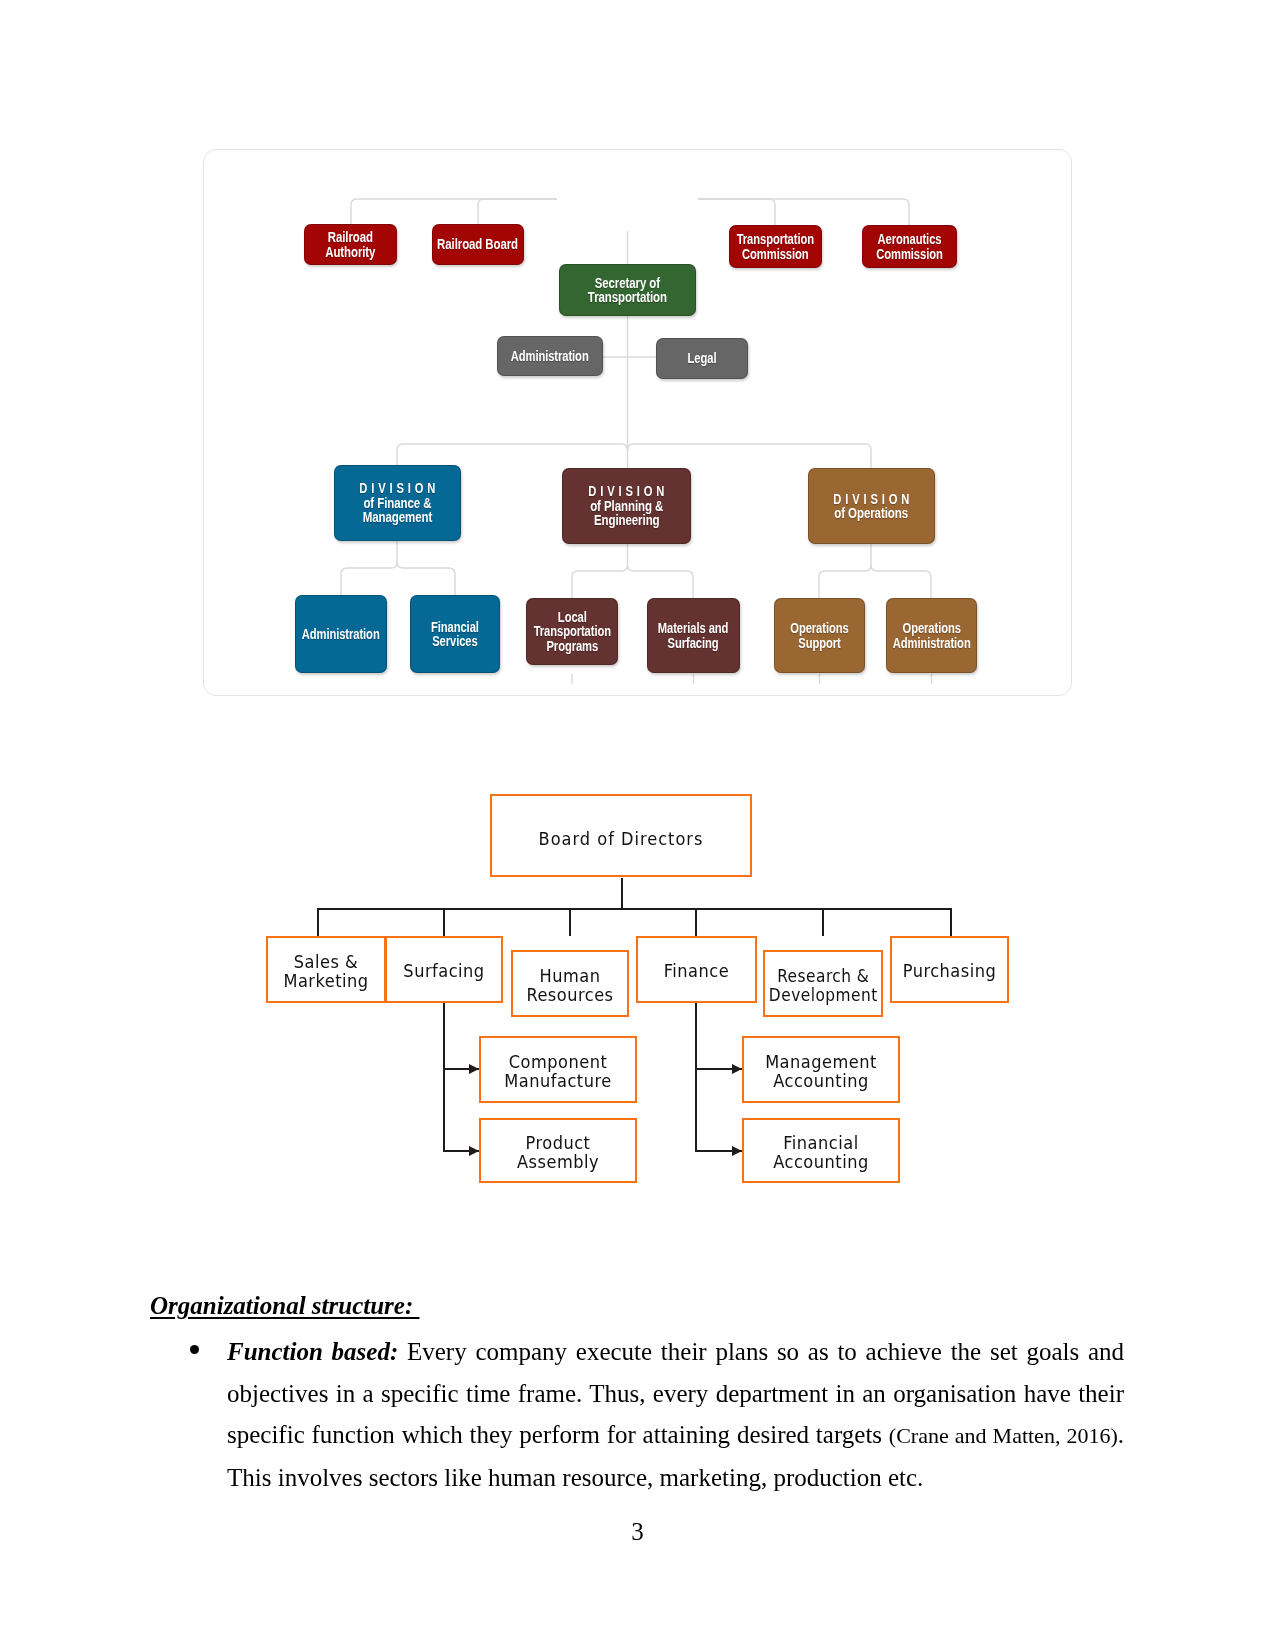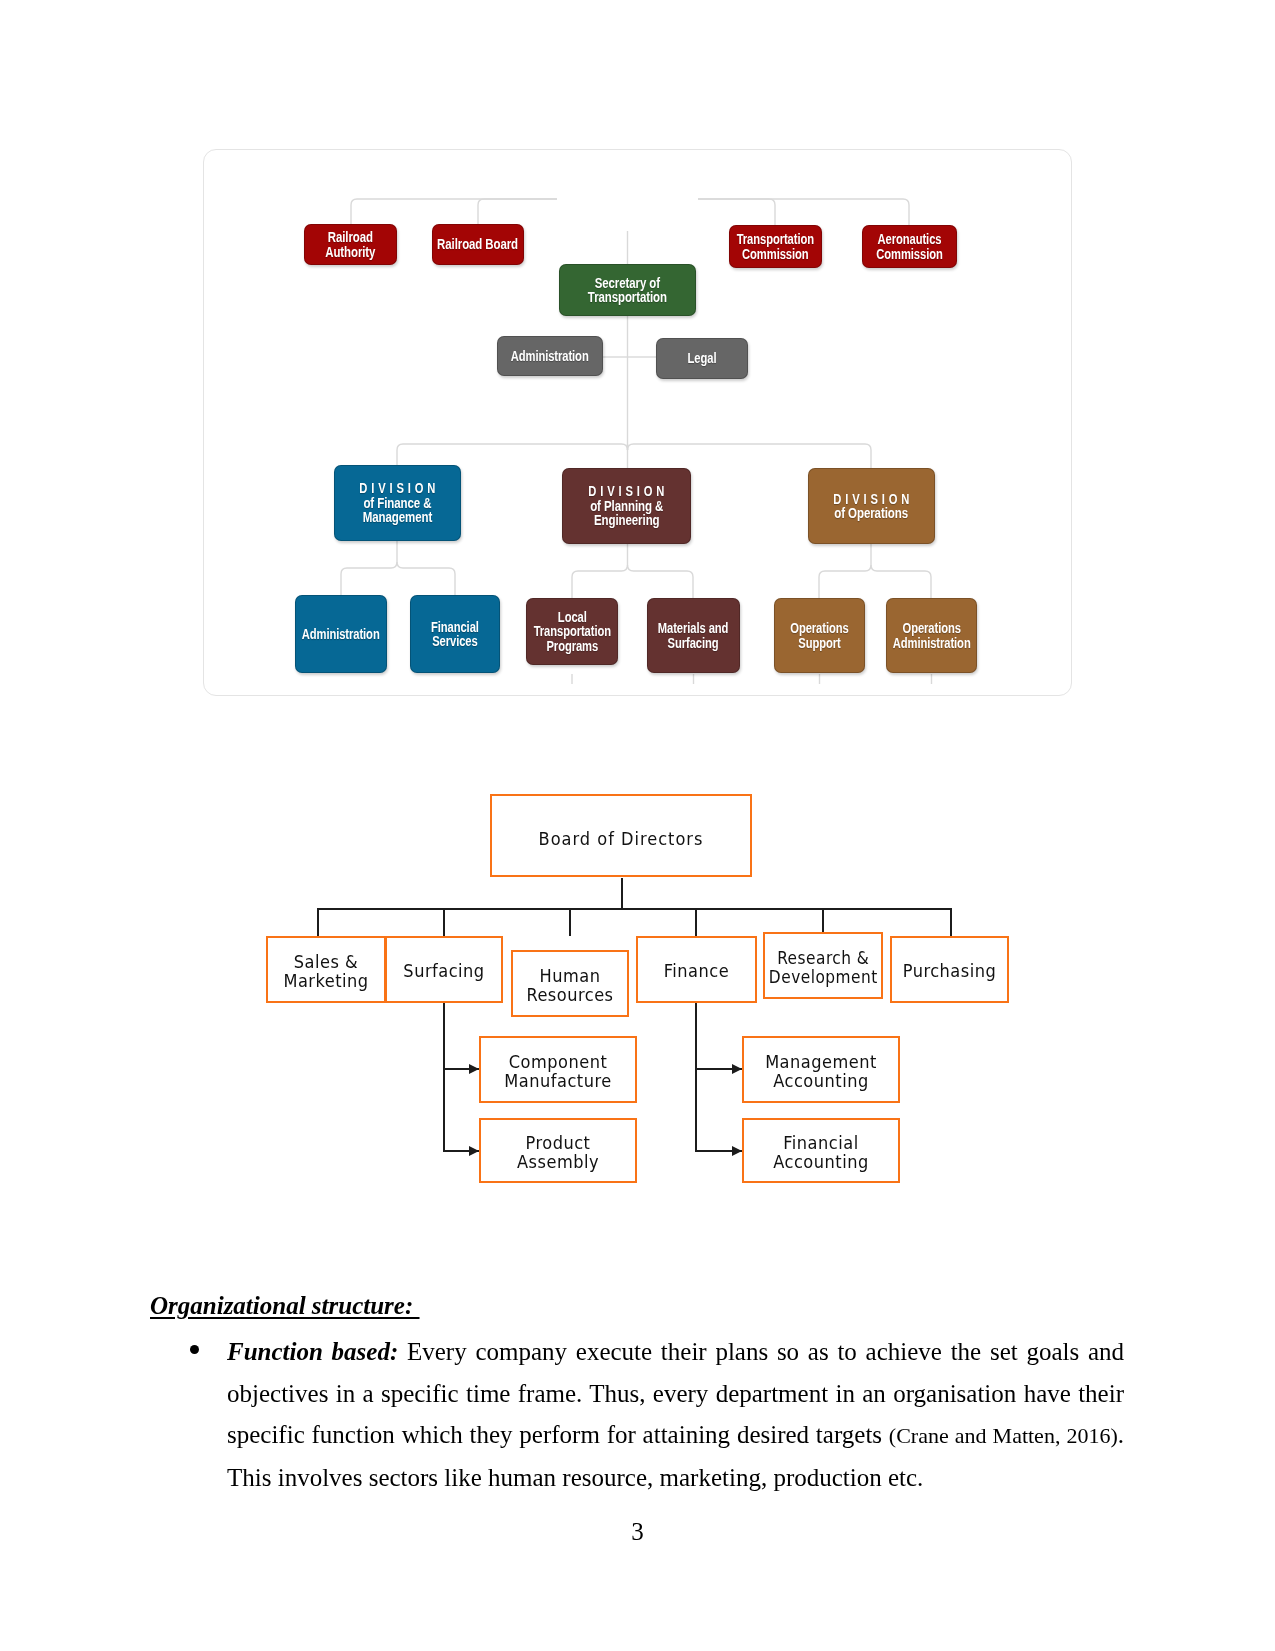--- a/index.html
+++ b/index.html
@@ -218,21 +218,21 @@
     <div class="arrow" style="left:482px; top:360px;"></div>
 
     <div class="b" style="left:240px; top:8px;   width:262px; height:83px; font-size:18px; letter-spacing:1.0px; padding-top:7px;">Board of Directors</div>
 
     <div class="b" style="left:16px;   top:150px; width:120px; height:67px;">Sales &amp;
 Marketing</div>
     <div class="b" style="left:135px; top:150px; width:118px; height:67px;">Surfacing</div>
     <div class="b" style="left:261px; top:164px; width:118px; height:67px;">Human
 Resources</div>
     <div class="b" style="left:386px; top:150px; width:121px; height:67px;">Finance</div>
-    <div class="b" style="left:513px; top:146px; width:120px; height:67px;"><span style="display:block;transform:scaleX(0.95);white-space:pre-line;">Research &amp;
+    <div class="b" style="left:513px; top:164px; width:120px; height:67px;"><span style="display:block;transform:scaleX(0.95);white-space:pre-line;">Research &amp;
 Development</span></div>
     <div class="b" style="left:640px; top:150px; width:119px; height:67px;">Purchasing</div>
 
     <div class="b" style="left:229px; top:250px; width:158px; height:67px;">Component
 Manufacture</div>
     <div class="b" style="left:229px; top:332px; width:158px; height:65px;">Product
 Assembly</div>
     <div class="b" style="left:492px; top:250px; width:158px; height:67px;">Management
 Accounting</div>
     <div class="b" style="left:492px; top:332px; width:158px; height:65px;">Financial

